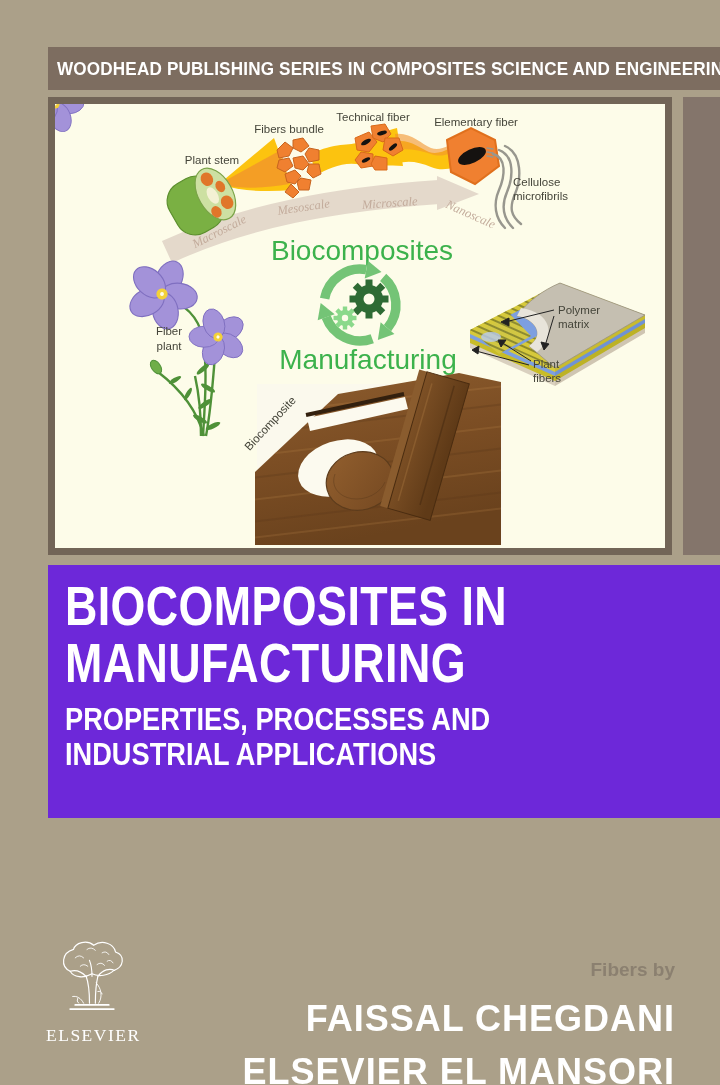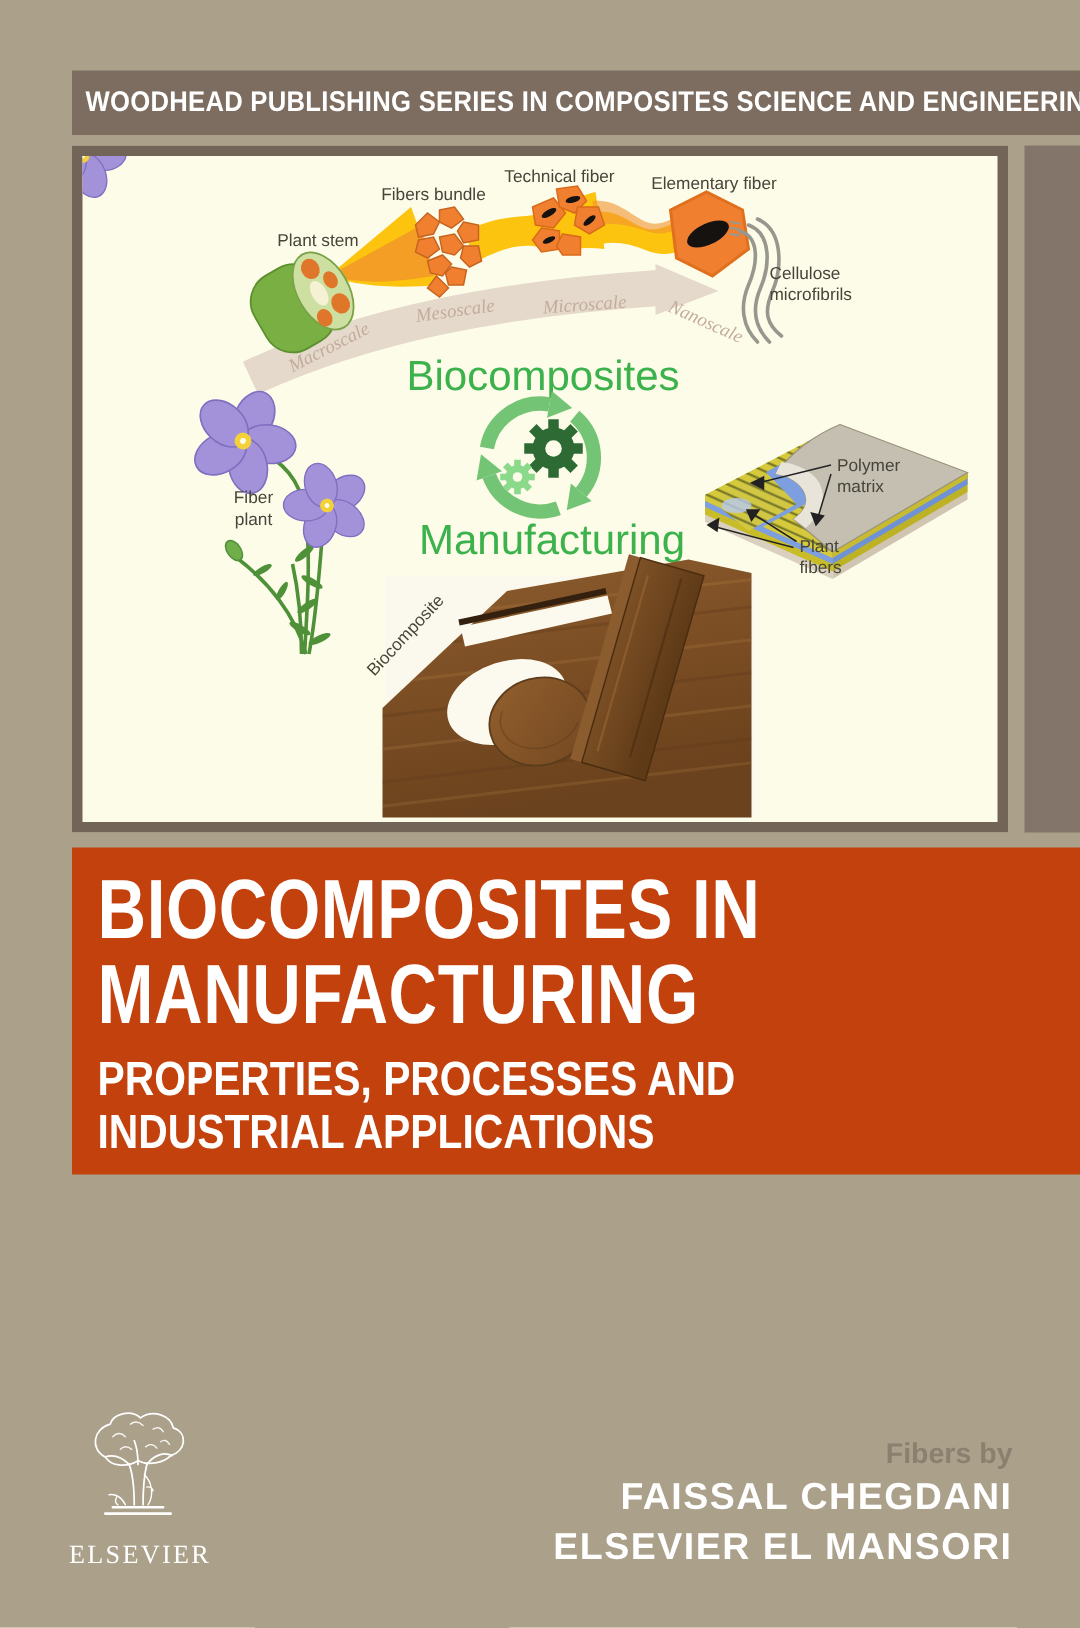--- a/index.html
+++ b/index.html
@@ -19,41 +19,41 @@
   .art-panel {
     position:absolute; left:48px; top:97px; width:624px; height:458px;
     background:#fdfce9; border:7px solid #726557;
   }
   .side-strip {
     position:absolute; left:683px; top:97px; width:37px; height:458px;
     background:#84756b;
   }
 
   .title-panel {
-    position:absolute; left:48px; top:565px; right:0; height:218px;
-    background:#c2410c; color:#fff; padding:12px 0 0 17px;
+    position:absolute; left:48px; top:565px; right:0; height:253px;
+    background:#6d28d9; color:#fff; padding:12px 0 0 17px;
   }
   .book-title {
     font-weight:bold; font-size:56px; line-height:57px; letter-spacing:.5px;
     transform:scaleX(.80); transform-origin:left top; white-space:nowrap;
   }
   .book-subtitle {
     margin-top:11px; font-weight:bold; font-size:32px; line-height:35px;
     transform:scaleX(.85); transform-origin:left top; white-space:nowrap;
   }
 
   .publisher-block { position:absolute; left:46px; top:938px; width:92px; text-align:center; }
   .publisher-name {
     margin-top:3px; color:#fff; font-family:"Liberation Serif", serif;
     font-size:17.5px; letter-spacing:1.5px; white-space:nowrap;
   }
 
   .editors-block { position:absolute; right:45px; top:958px; text-align:right; }
   .edited-by { color:#8b8070; font-weight:bold; font-size:19px; line-height:24px; }
-  .editor-name { color:#fff; font-weight:bold; font-size:25px; line-height:33px; letter-spacing:1px; white-space:nowrap; }
+  .editor-name { color:#fff; font-weight:bold; font-size:36px; line-height:33px; letter-spacing:1px; white-space:nowrap;margin-top:20px; }
 
   svg text { font-family:"Liberation Sans", sans-serif; }
   .lbl { font-size:11.5px; fill:#45453a; }
   .scale-lbl { font-family:"Liberation Serif", serif; font-style:italic; font-size:12.5px; fill:#c3ac9c; }
   .green-word { font-size:28px; fill:#3cb24c; }
 </style>
 </head>
 <body>
 
 <div class="page">

